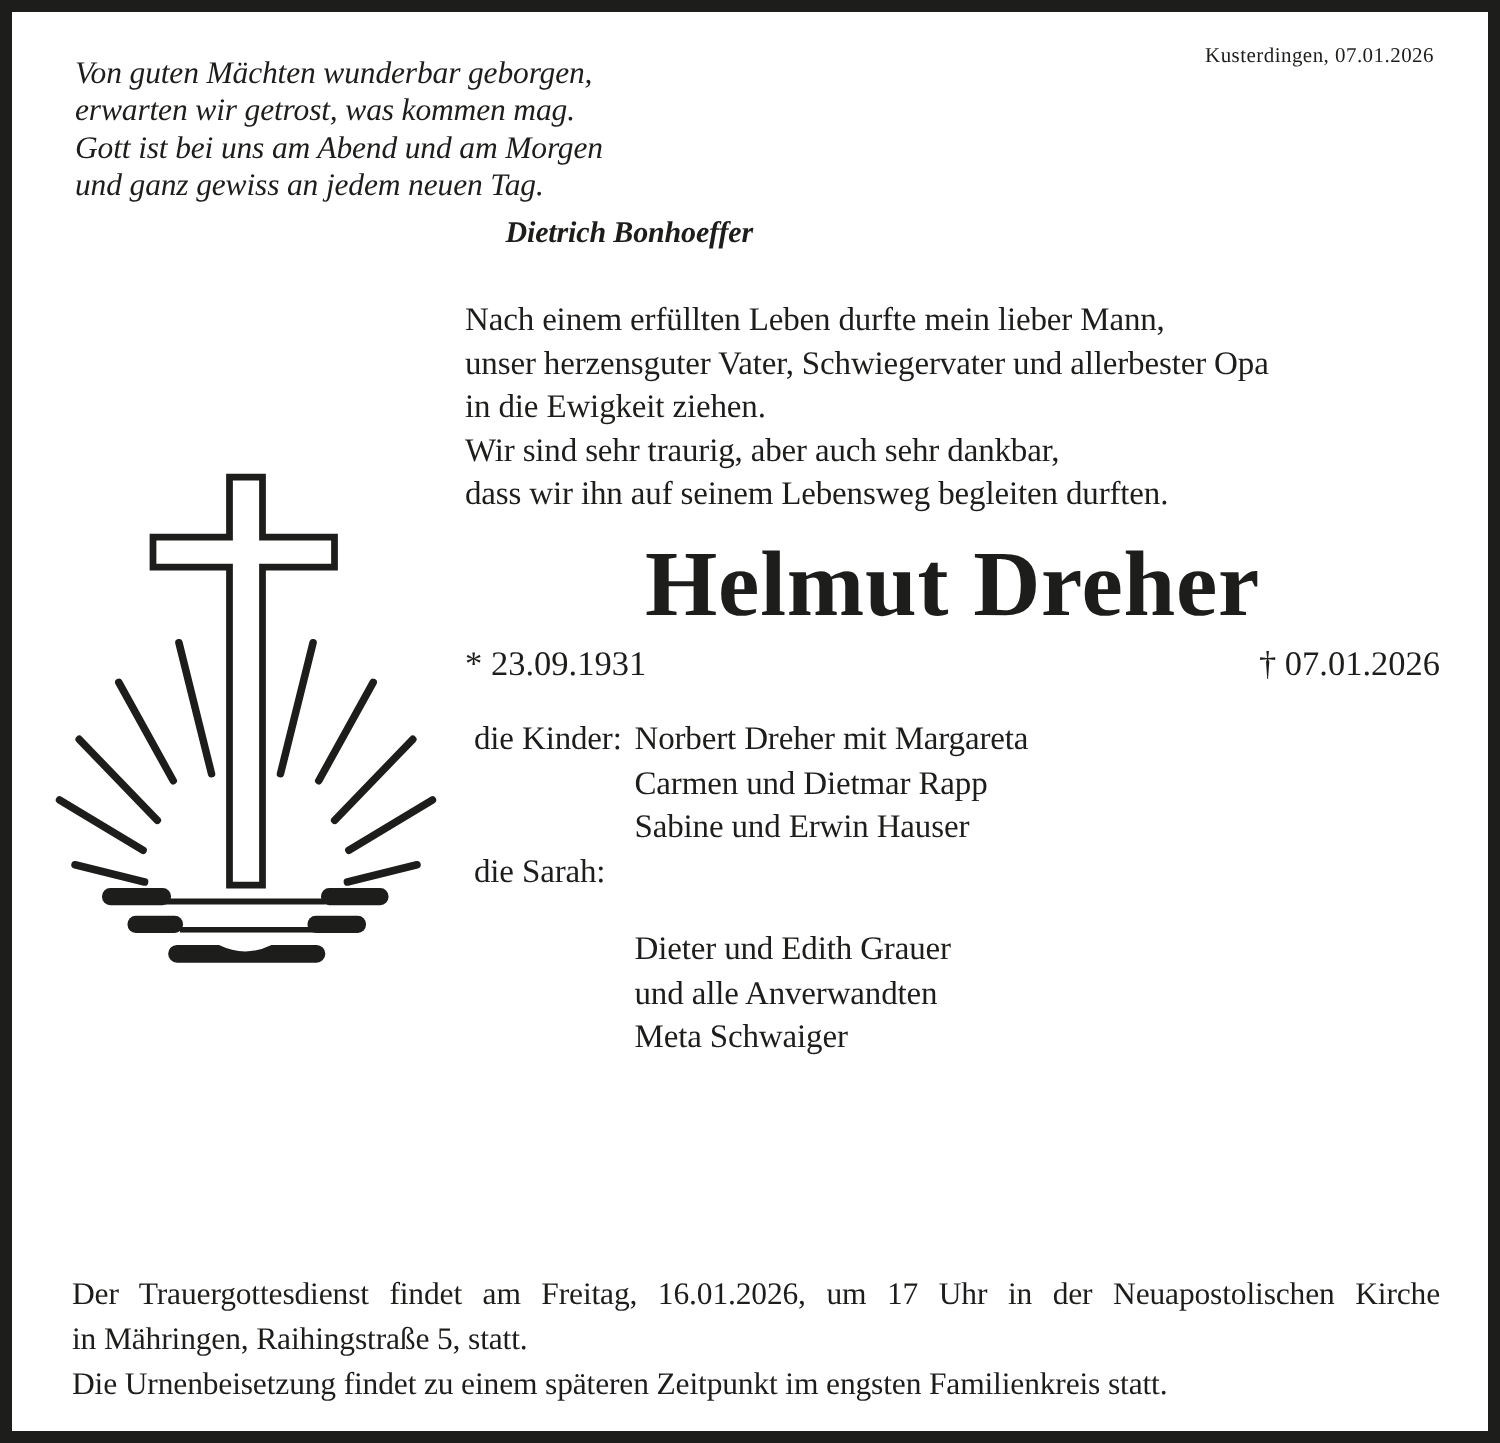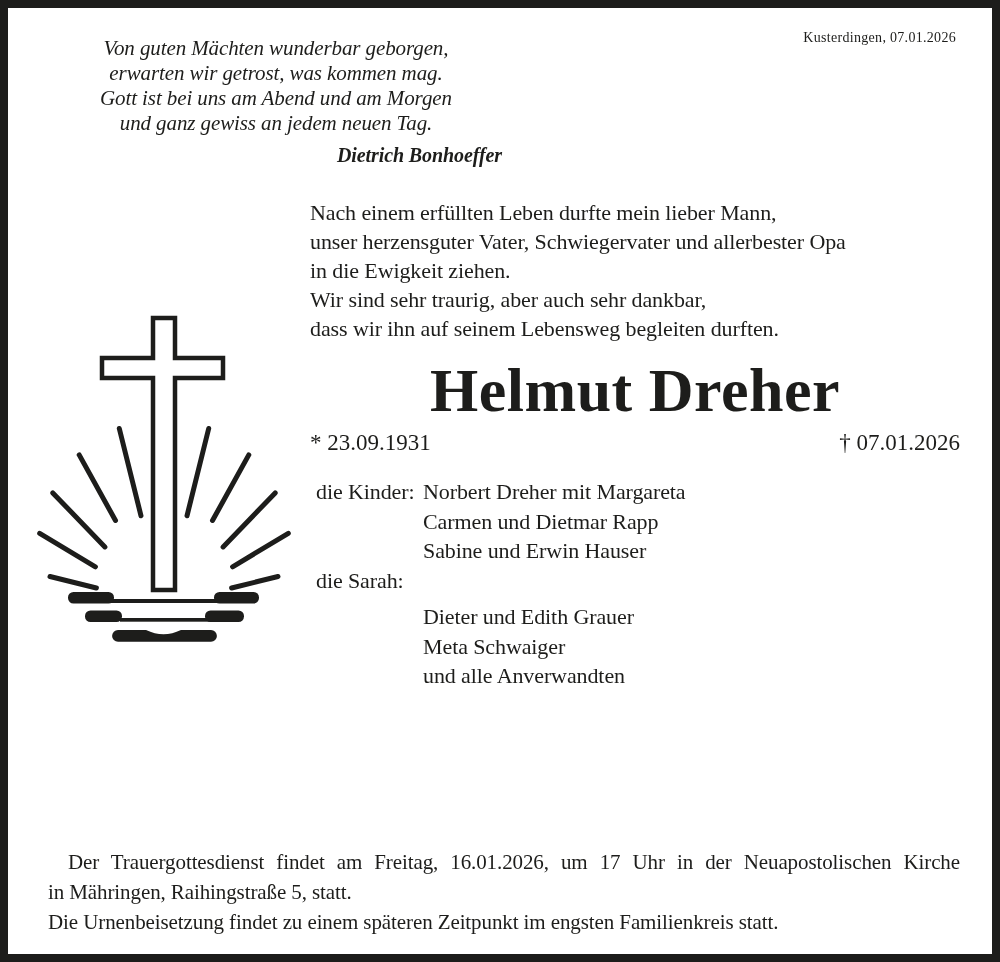--- a/index.html
+++ b/index.html
@@ -22,21 +22,20 @@
     letter-spacing: 0.3px;
   }
   .poem {
     position: absolute;
     left: 42px;
     top: 28px;
     font-style: italic;
     font-size: 21px;
     line-height: 25px;
     letter-spacing: -0.1px;
-    text-align: center;
   }
   .poem-attribution {
     margin-left: 287px;
     margin-top: 7px;
     font-weight: bold;
     font-size: 20px;
   }
   .emblem {
     position: absolute;
     left: 27px;
@@ -76,36 +75,35 @@
   .family {
     position: absolute;
     left: 308px;
     top: 469px;
     width: 640px;
     font-size: 22px;
     line-height: 29.5px;
     letter-spacing: -0.1px;
   }
   .family-row { display: flex; }
-  .family-row.closing { margin-top: 7px; }
+  .family-row.closing { margin-top: 22px; }
   .family-label { width: 107px; flex: 0 0 107px; }
   .family-names { flex: 1; }
   .service {
     position: absolute;
     left: 40px;
     top: 839px;
     width: 912px;
     font-size: 21px;
     line-height: 30px;
     letter-spacing: -0.1px;
   }
   .service-line-justified {
     text-align: justify;
     text-align-last: justify;
-    margin-left: 20px;
   }
 </style>
 </head>
 <body>
 
 <div class="page">
 
   <div class="dateline">Kusterdingen, 07.01.2026</div>
 
   <div class="poem">
@@ -168,22 +166,22 @@
         <div>Sabine und Erwin Hauser</div>
       </div>
     </div>
     <div class="family-row">
       <div class="family-label">die Sarah:</div>
     </div>
     <div class="family-row closing">
       <div class="family-label"></div>
       <div class="family-names">
         <div>Dieter und Edith Grauer</div>
+        <div>und alle Anverwandten</div>
         <div>Meta Schwaiger</div>
-        <div>und alle Anverwandten</div>
       </div>
     </div>
   </div>
 
   <div class="service">
     <div class="service-line-justified">Der Trauergottesdienst findet am Freitag, 16.01.2026, um 17 Uhr in der Neuapostolischen Kirche</div>
     <div>in Mähringen, Raihingstraße 5, statt.</div>
     <div>Die Urnenbeisetzung findet zu einem späteren Zeitpunkt im engsten Familienkreis statt.</div>
   </div>
 

